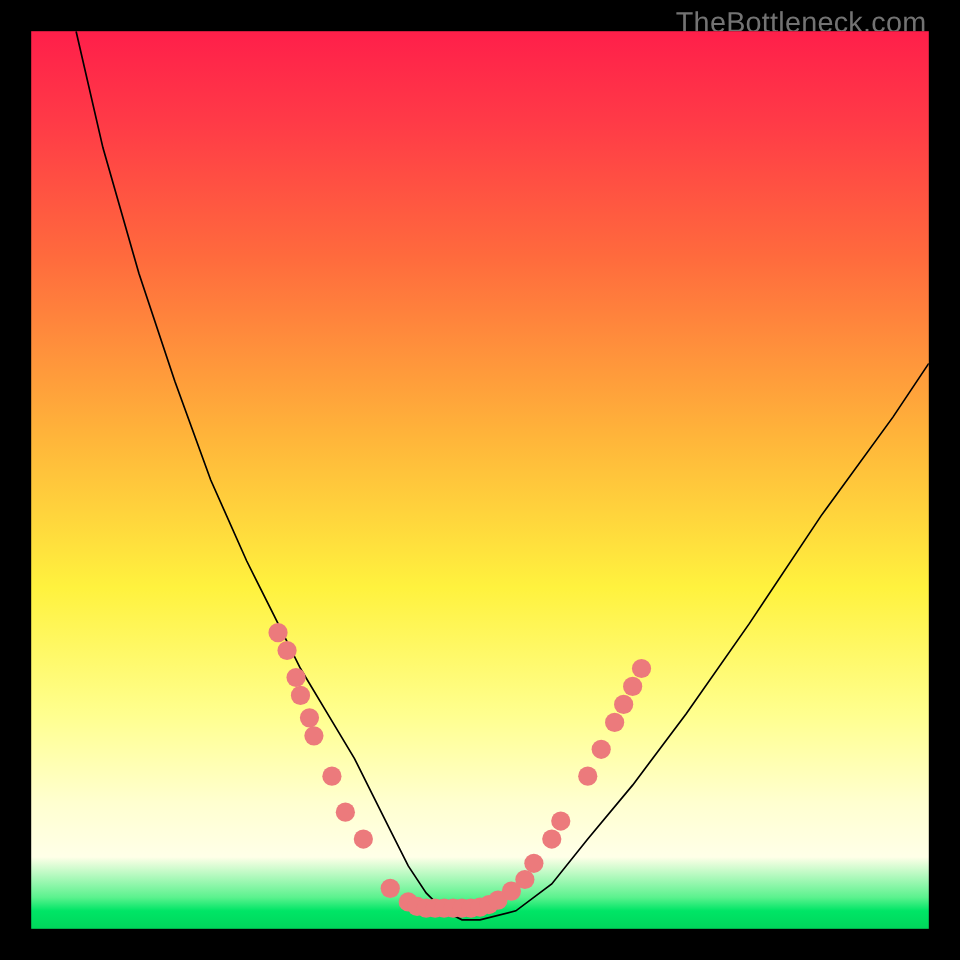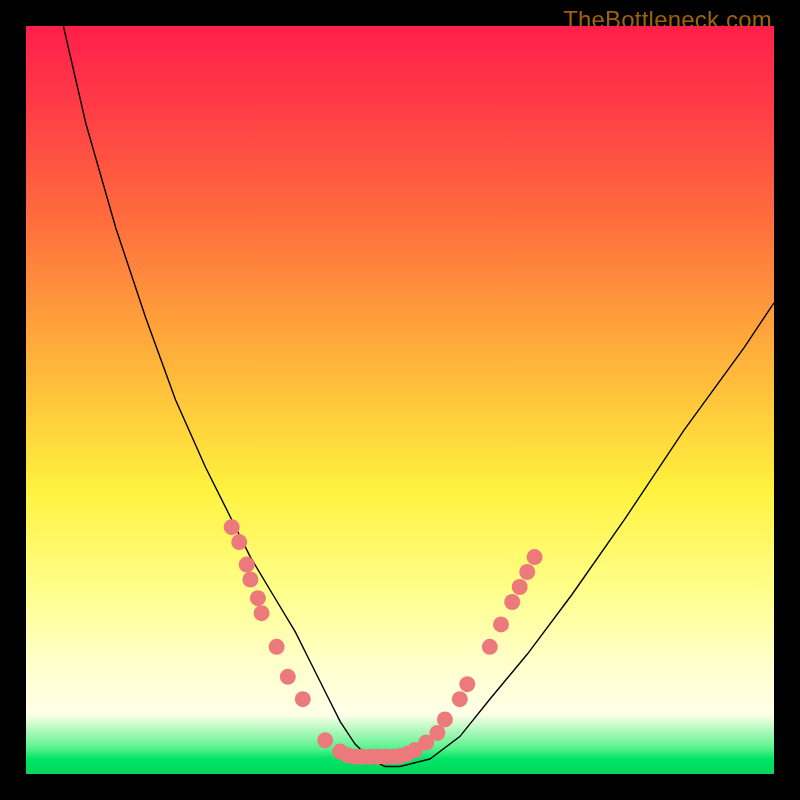--- a/index.html
+++ b/index.html
@@ -37,21 +37,21 @@
       #ffffe8 92%,
       #5bf28e 96.5%,
       #00e566 98%,
       #00d65b 100%
     );
   }
   .watermark {
     position: absolute;
     right: 28px;
     top: 6px;
-    color: #a16207;
+    color: #737373;
     font-size: 24px;
     font-weight: 400;
     letter-spacing: 0.2px;
   }
   svg.curve {
     position: absolute;
     left: 0;
     top: 0;
     width: 748px;
     height: 748px;

